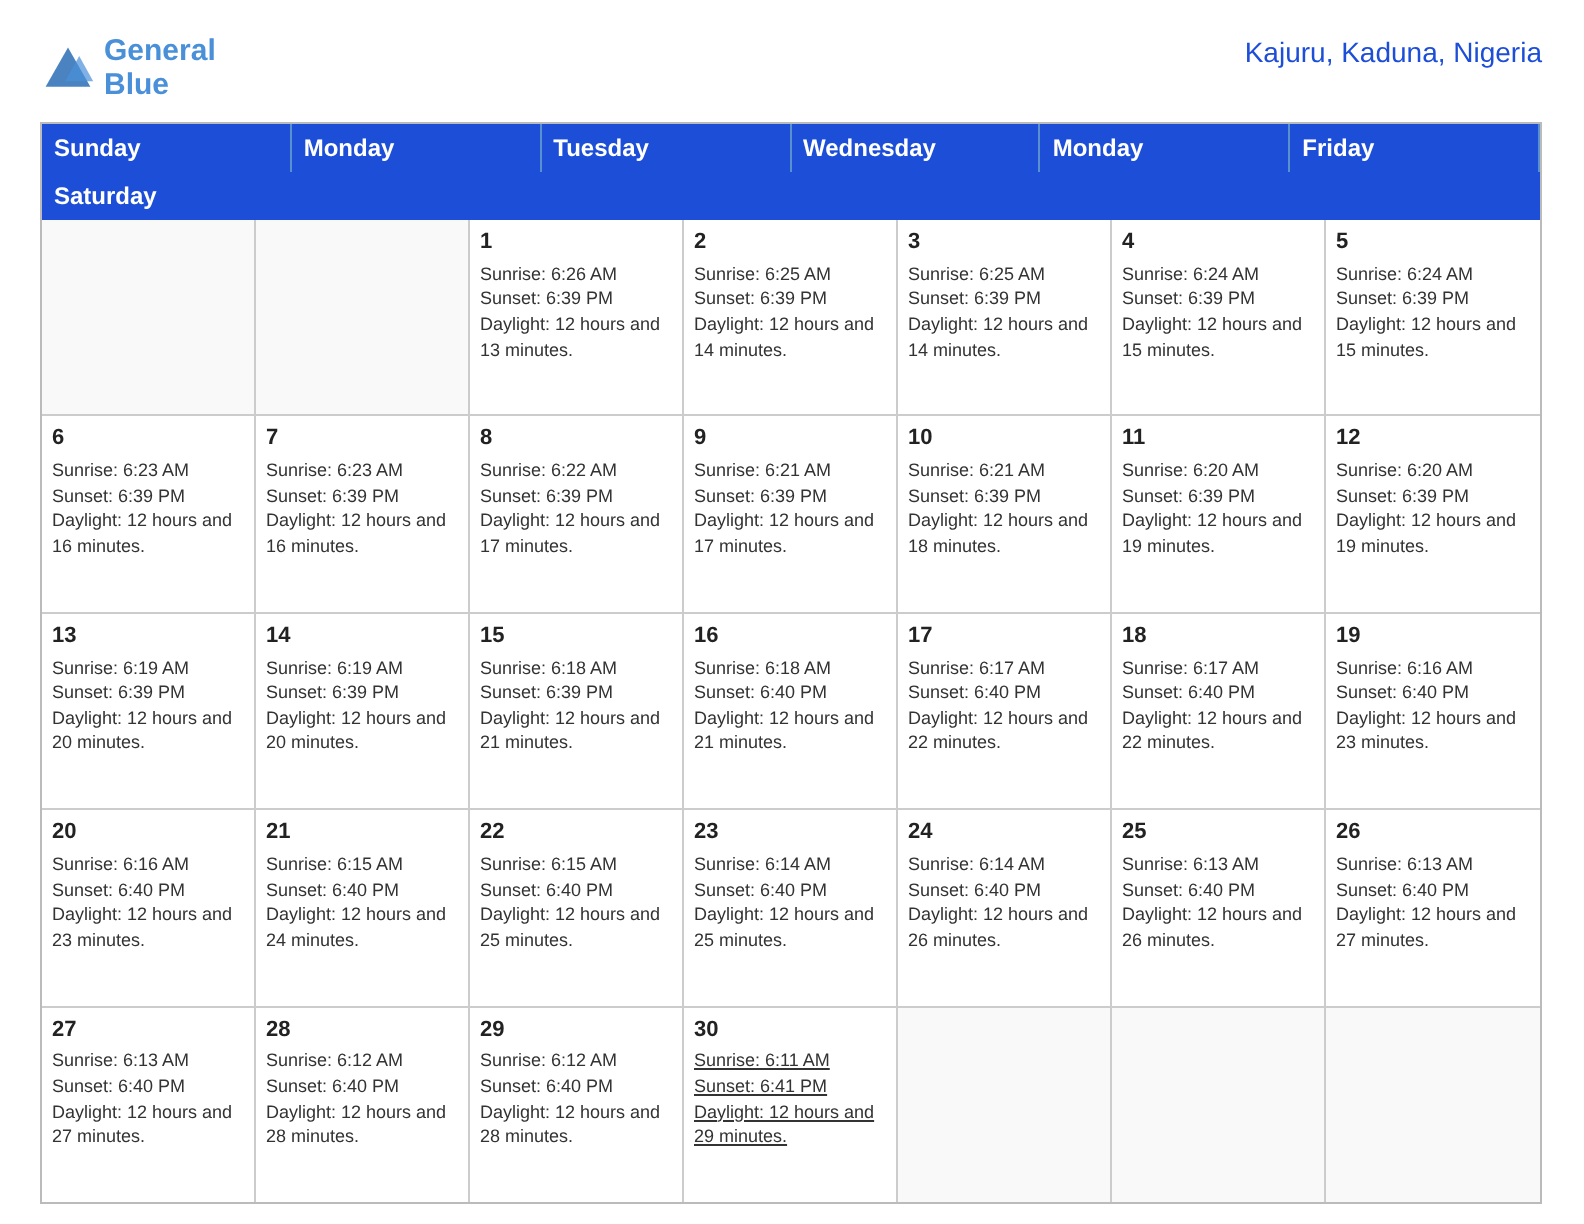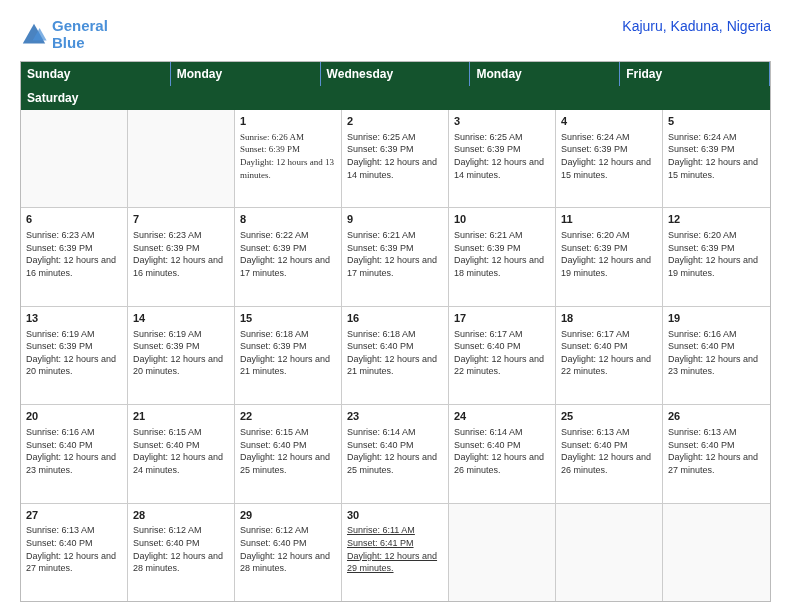--- a/index.html
+++ b/index.html
@@ -53,22 +53,22 @@
       font-size: 14px;
       color: #1d4ed8;
     }
     .calendar {
       flex: 1;
       display: flex;
       flex-direction: column;
     }
     .cal-header {
       display: grid;
-      grid-template-columns: repeat(5, 1fr);
-      background: #14532d;
+      grid-template-columns: repeat(6, 1fr);
+      background: #1d4ed8;
     }
     .cal-header-cell {
       color: #fff;
       font-size: 12px;
       font-weight: bold;
       padding: 5px 6px;
       text-align: left;
       border-right: 1px solid #5a8fd0;
     }
     .cal-header-cell:last-child { border-right: none; }
@@ -127,32 +127,33 @@
     </div>
     <div class="title-area">
       <div class="location">Kajuru, Kaduna, Nigeria</div>
     </div>
   </div>
 
   <div class="calendar outer-border">
     <div class="cal-header">
     <div class="cal-header-cell">Sunday</div>
         <div class="cal-header-cell">Monday</div>
+        <div class="cal-header-cell">Tuesday</div>
         <div class="cal-header-cell">Wednesday</div>
         <div class="cal-header-cell">Monday</div>
         <div class="cal-header-cell">Friday</div>
         <div class="cal-header-cell">Saturday</div>
       </div>
     <div class="cal-body">
     <div class="cal-row">
           <div class="cal-cell empty"></div>
           <div class="cal-cell empty"></div>
           <div class="cal-cell">
             <span class="day-num">1</span>
-            <div class="sun-info" style="white-space: pre-line; font-family: Liberation Serif, serif;">Sunrise: 6:26 AM
+            <div class="sun-info" style="white-space: pre-line;">Sunrise: 6:26 AM
 Sunset: 6:39 PM
 Daylight: 12 hours and 13 minutes.</div>
           </div>
           <div class="cal-cell">
             <span class="day-num">2</span>
             <div class="sun-info" style="white-space: pre-line;">Sunrise: 6:25 AM
 Sunset: 6:39 PM
 Daylight: 12 hours and 14 minutes.</div>
           </div>
           <div class="cal-cell">

